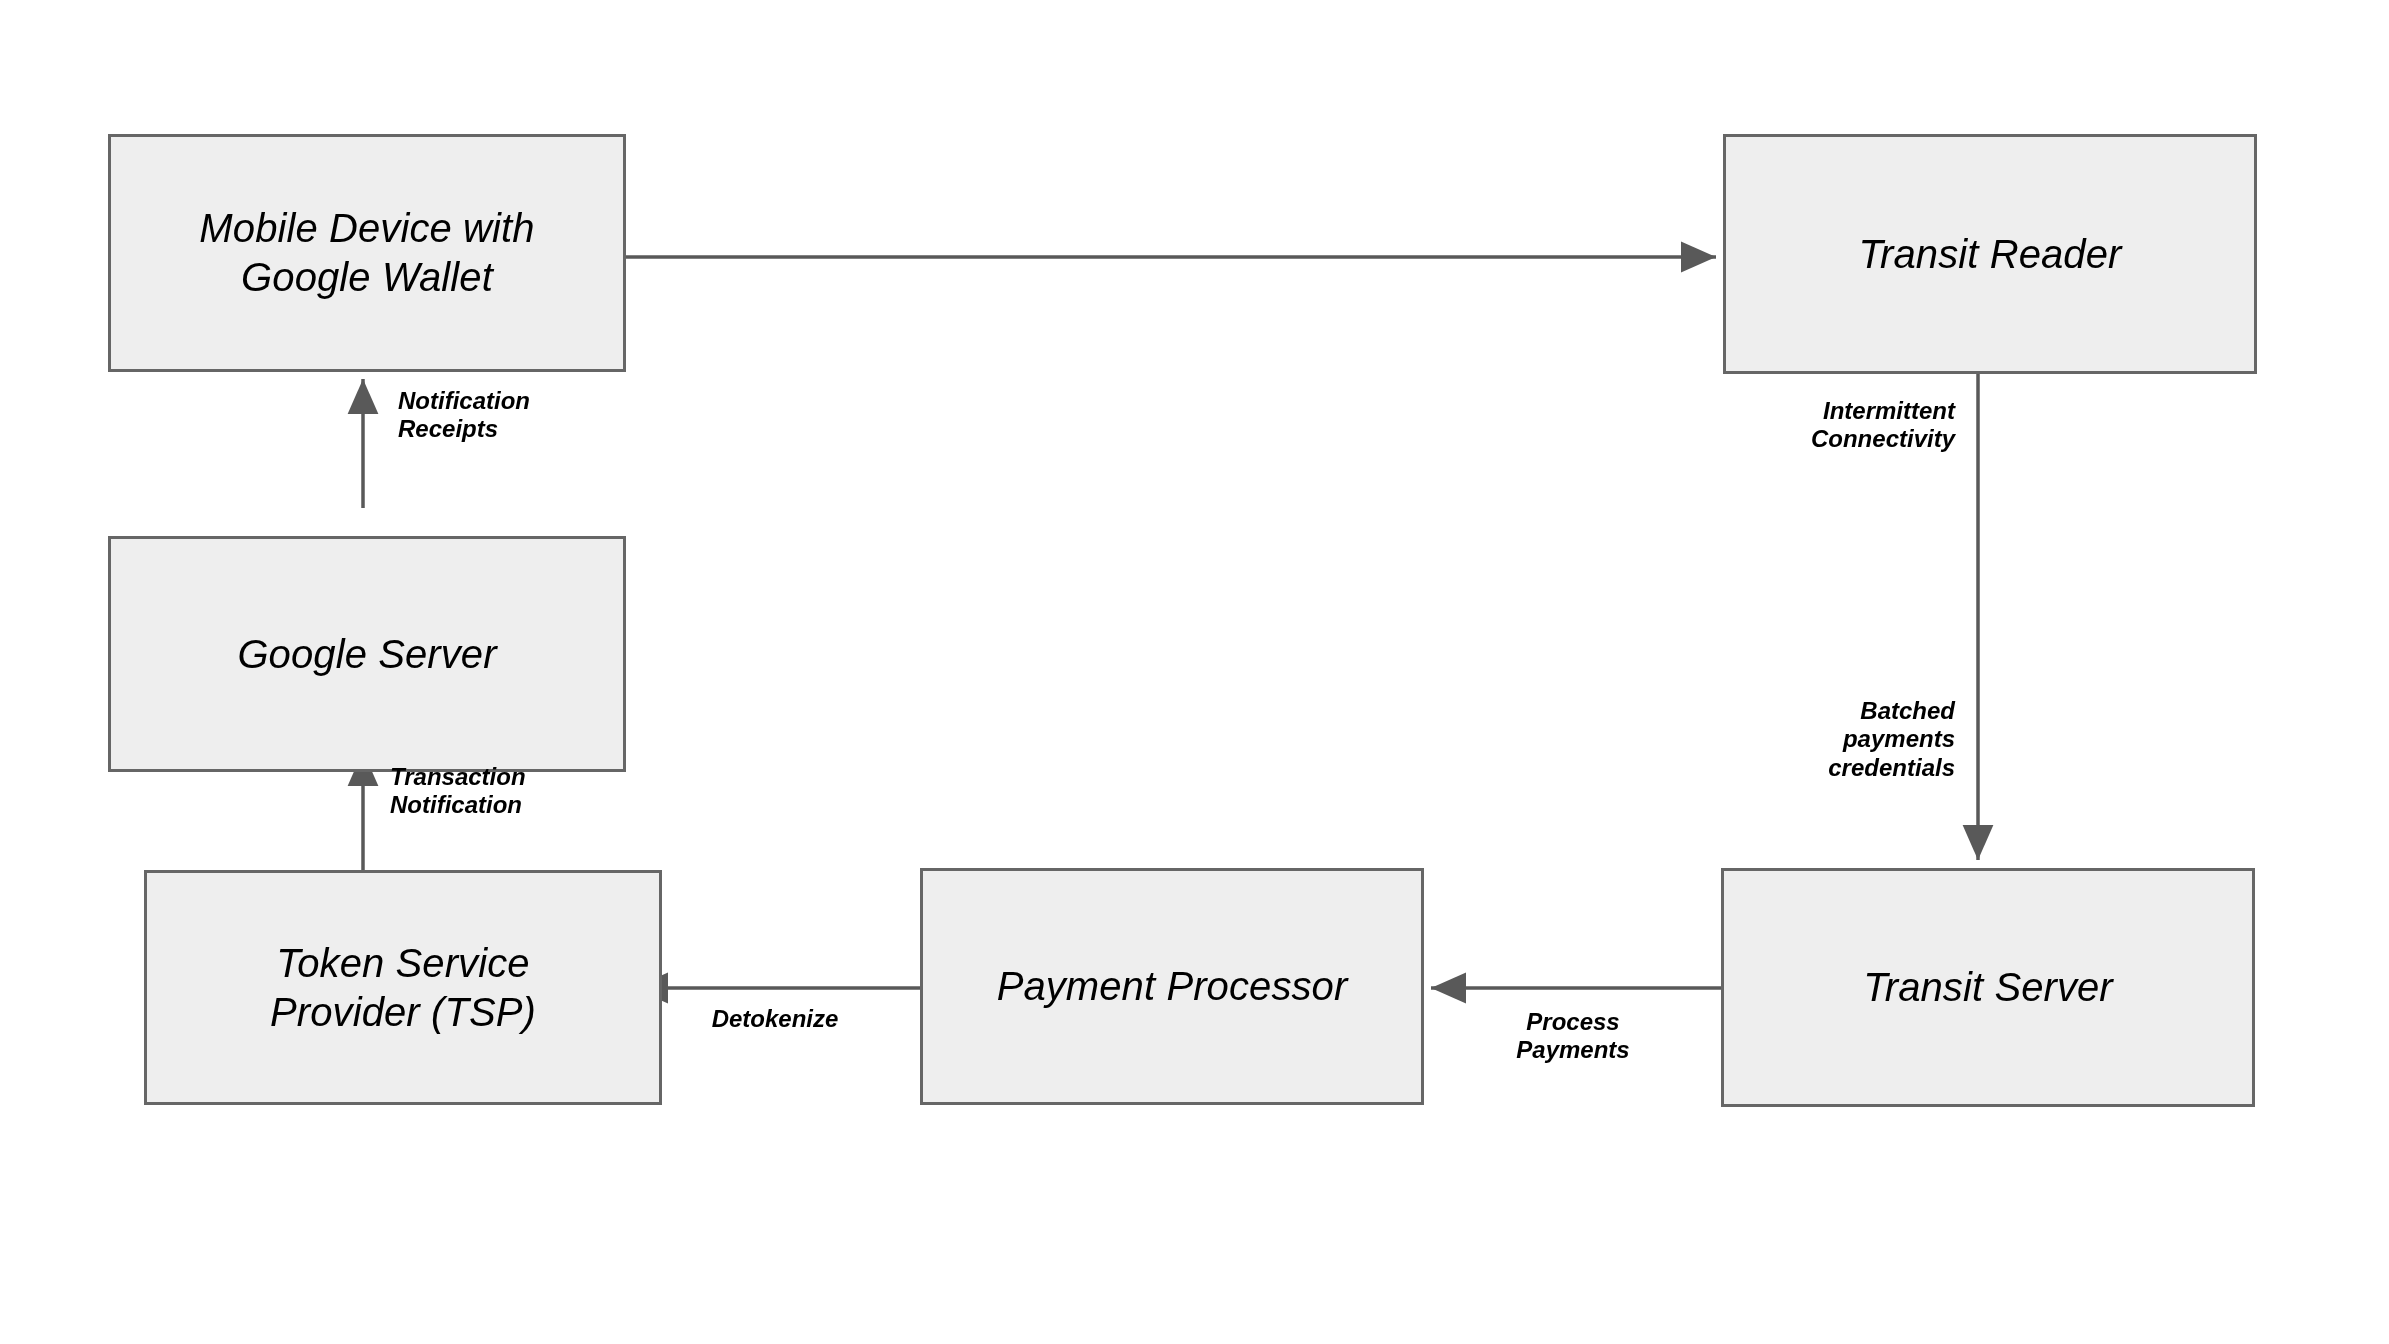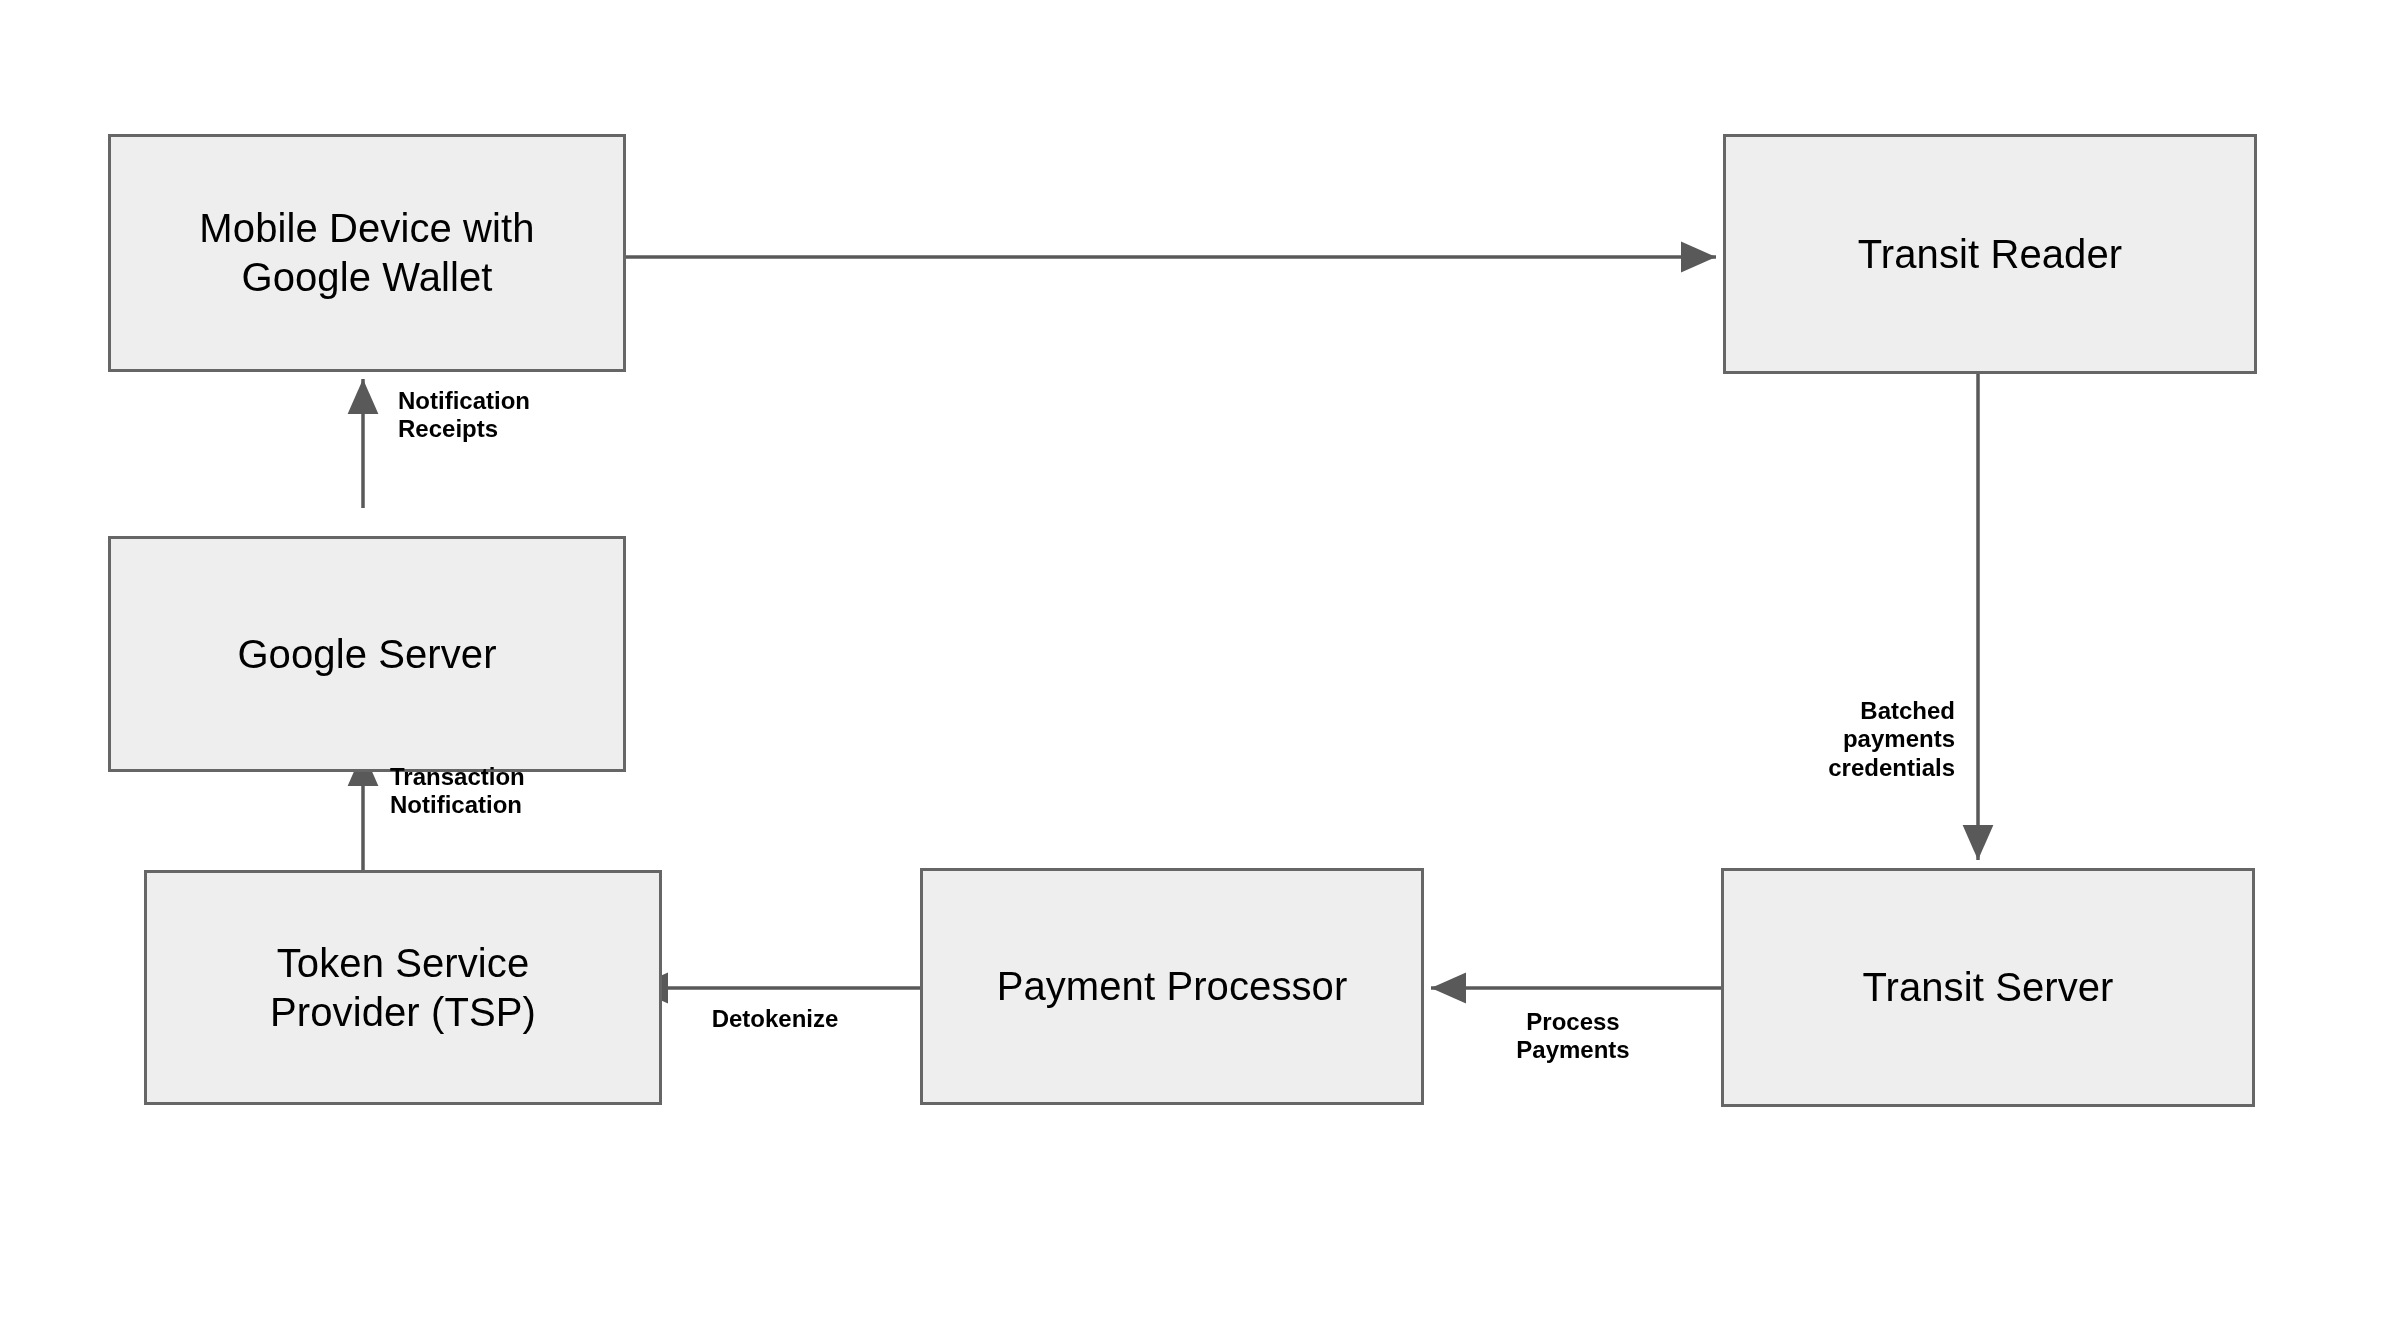--- a/index.html
+++ b/index.html
@@ -9,20 +9,21 @@
   }
   body {
     font-family: "Liberation Sans", sans-serif;
   }
   #canvas {
     position: relative;
     width: 2389px;
     height: 1108px;
     background: #ffffff;
     overflow: hidden;
+    font-style: italic;
   }
   .node {
     position: absolute;
     box-sizing: border-box;
     background: #eeeeee;
     border: 3px solid #666666;
     display: flex;
     align-items: center;
     justify-content: center;
     text-align: center;
@@ -118,20 +119,22 @@
 
   <div class="node" style="left:920px; top:868px; width:504px; height:237px;">
     <div class="node-label">Payment Processor</div>
   </div>
 
   <div class="node" style="left:1721px; top:868px; width:534px; height:239px;">
     <div class="node-label">Transit Server</div>
   </div>
 
 
+  <div class="edge-label right" style="left:1455px; top:397px; width:500px;">Intermittent
+Connectivity</div>
 
   <div class="edge-label center" style="left:1443px; top:1008px; width:260px;">Process
 Payments</div>
 
   <div class="edge-label right" style="left:1455px; top:697px; width:500px;">Batched
 payments
 credentials</div>
 
   <div class="edge-label center" style="left:645px; top:1005px; width:260px;">Detokenize</div>
 

